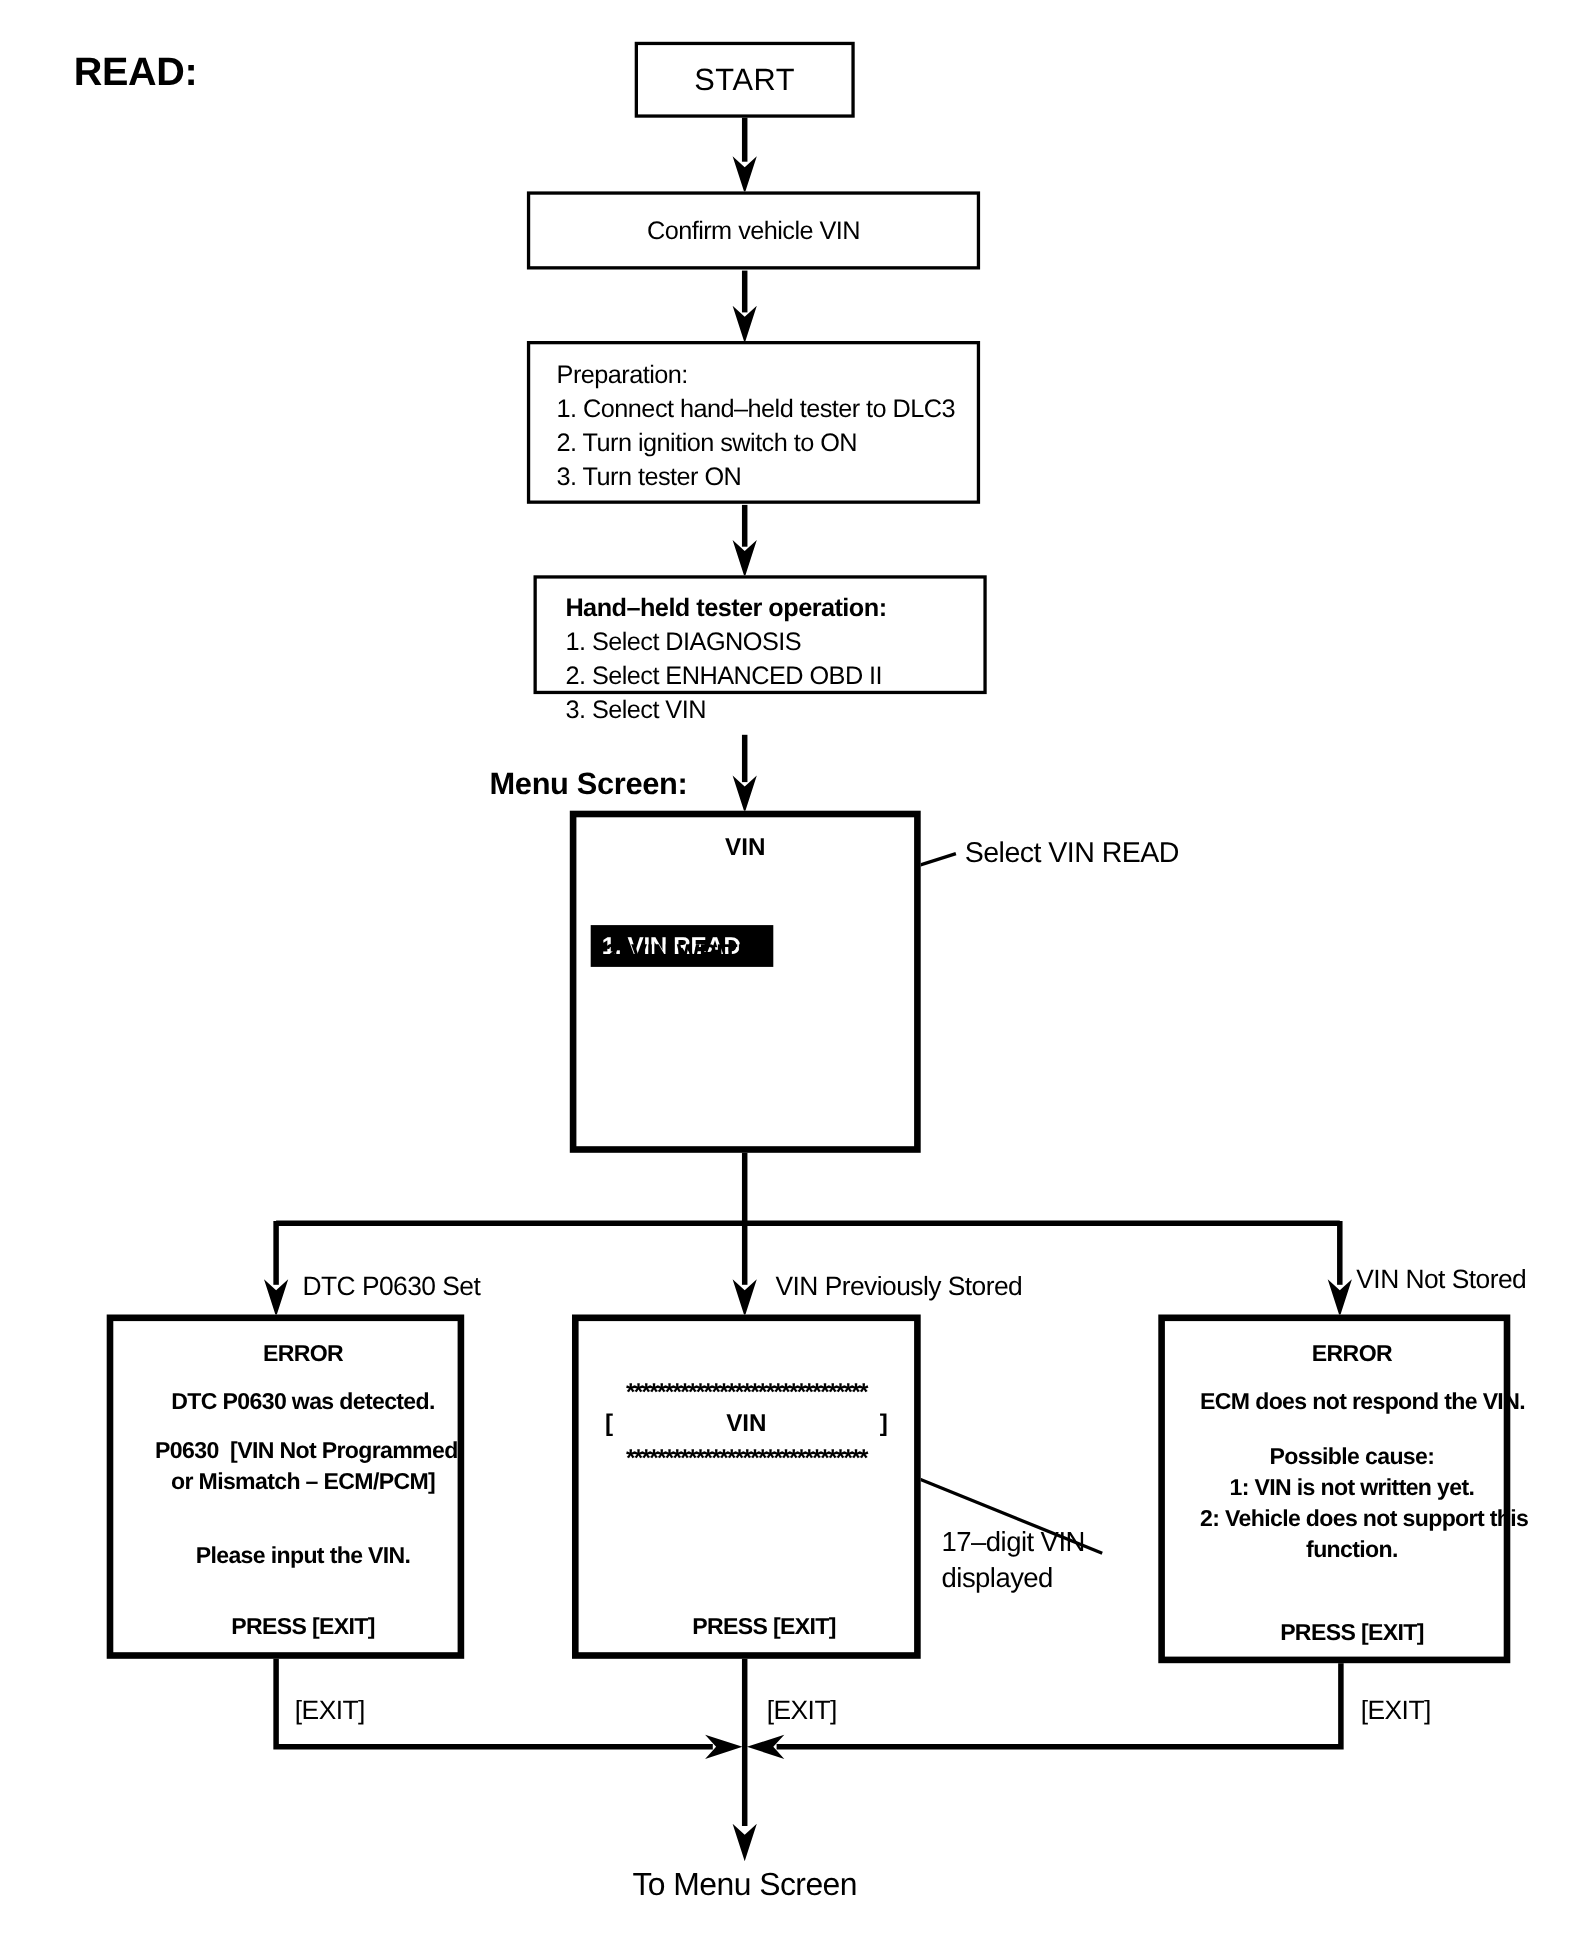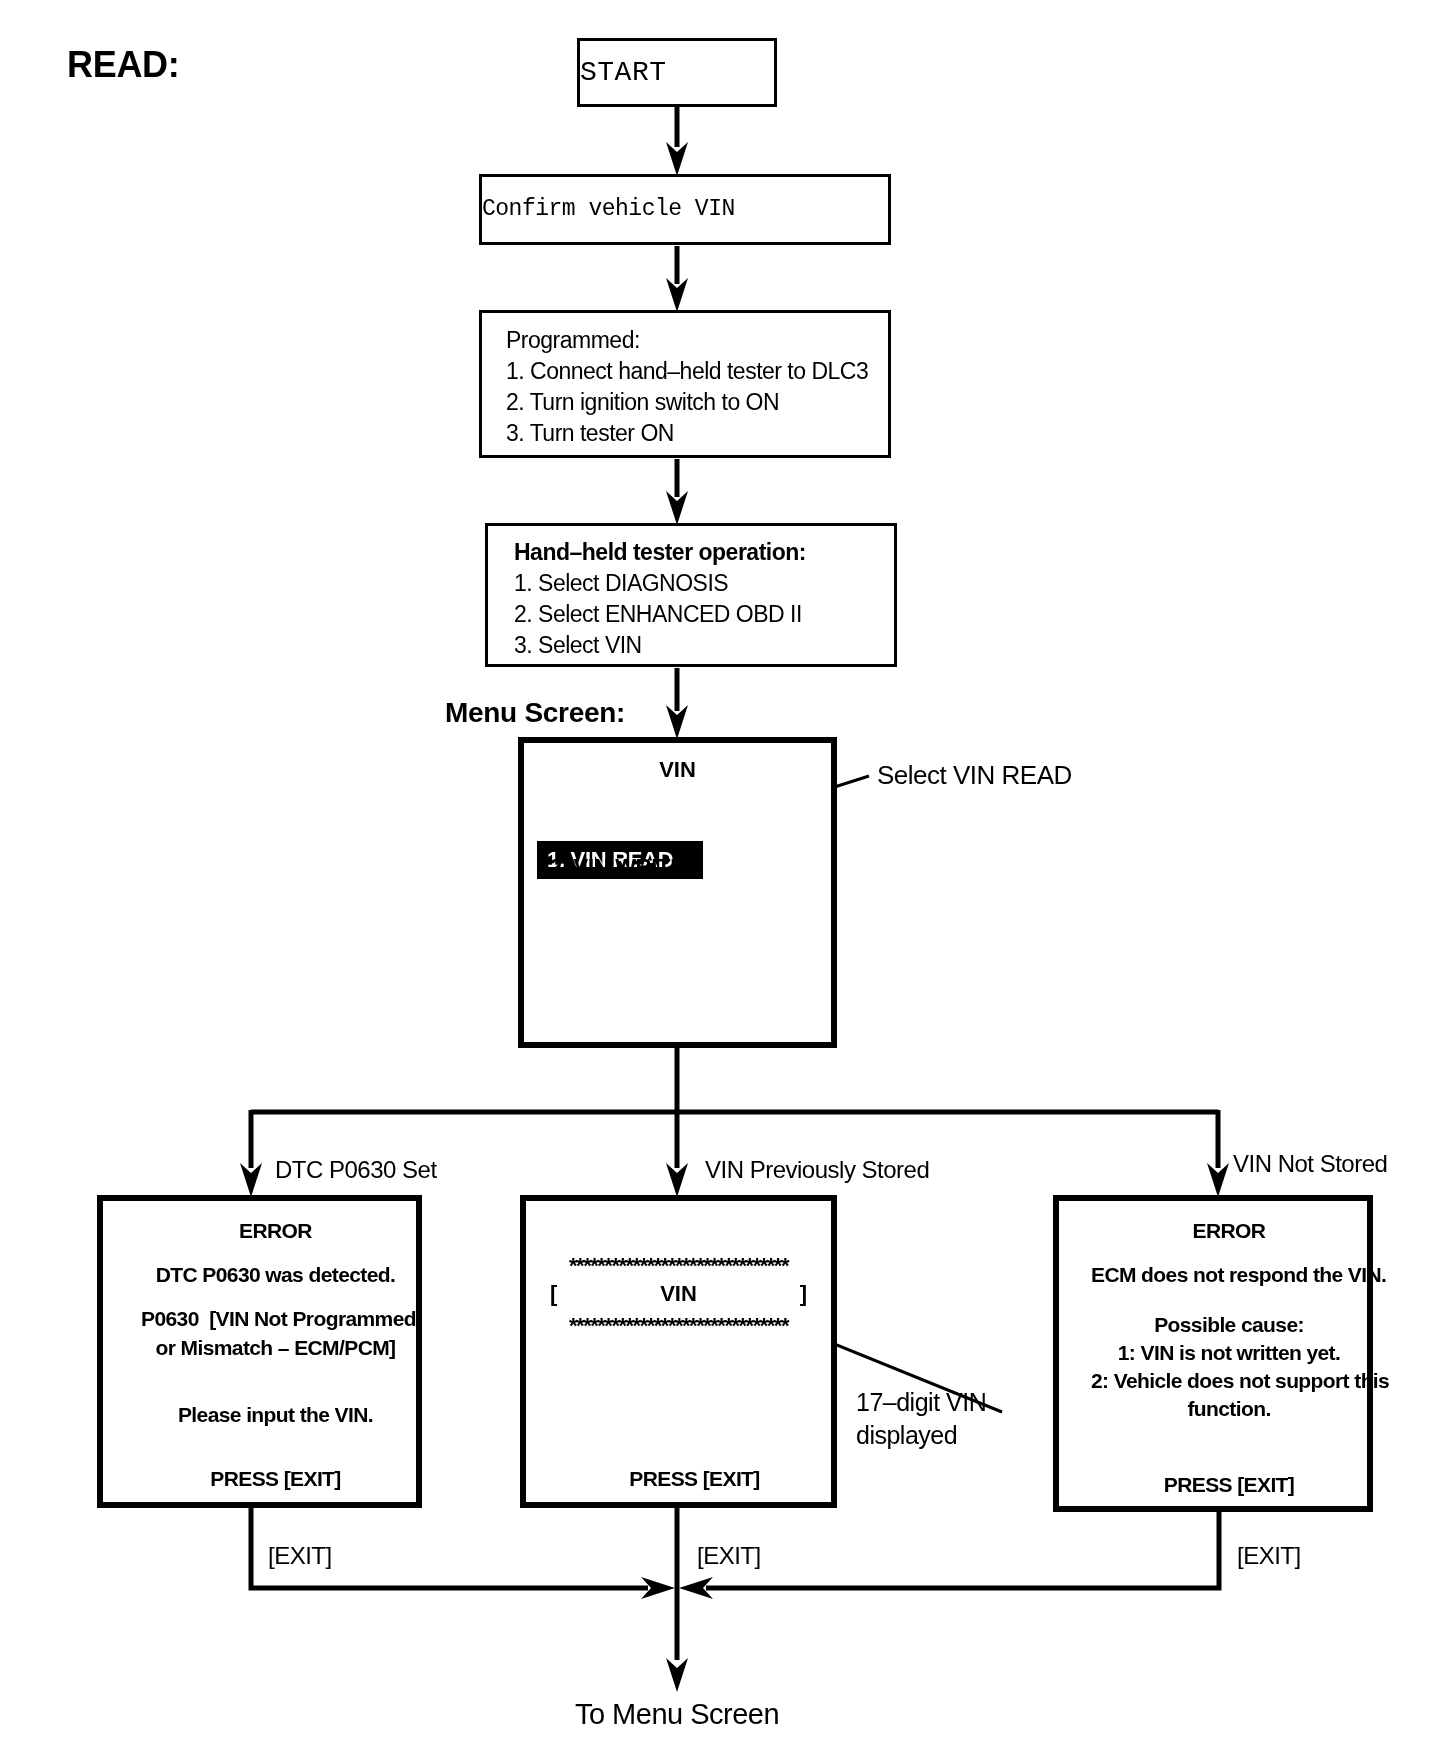--- a/index.html
+++ b/index.html
@@ -2,21 +2,21 @@
 <html><head>
 <meta charset="utf-8">
 <style>
   html,body{margin:0;padding:0;background:#fff;}
   .canvas{
     position:relative;width:1440px;height:1760px;background:#ffffff;color:#000;
     font-family:"Liberation Sans","DejaVu Sans",sans-serif;overflow:hidden;
   }
   .box{position:absolute;box-sizing:border-box;border:3px solid #000;background:#fff;}
   .screen{border-width:6px;}
-  .ctr{display:flex;align-items:center;justify-content:flex-start;font-family:Liberation Mono, monospace;}
+  .ctr{display:flex;align-items:center;justify-content:center;}
   .b{font-weight:bold;}
   .flowtext{font-size:23px;letter-spacing:-0.5px;line-height:31px;white-space:pre;}
   .line{position:absolute;left:0;right:0;text-align:center;white-space:pre;}
   .sline{font-weight:bold;font-size:21px;letter-spacing:-0.6px;padding-left:32px;}
   .lbl{position:absolute;font-size:24px;letter-spacing:-0.5px;white-space:nowrap;}
   .biglbl{position:absolute;font-weight:bold;font-size:27px;letter-spacing:-0.3px;white-space:nowrap;}
   .stars{font-weight:bold;font-size:22px;letter-spacing:-1.5px;}
   svg{position:absolute;left:0;top:0;}
 </style>
 </head>
@@ -61,27 +61,27 @@
 
   <div class="box ctr" style="left:577px;top:38px;width:200px;height:69px;">
     <span style="font-size:28px;letter-spacing:0.5px;">START</span>
   </div>
 
   <div class="box ctr" style="left:479px;top:174px;width:412px;height:71px;">
     <span class="flowtext">Confirm vehicle VIN</span>
   </div>
 
   <div class="box" style="left:479px;top:310px;width:412px;height:148px;padding:12px 0 0 24px;">
-    <div class="flowtext">Programmed:</div>
+    <div class="flowtext">Preparation:</div>
     <div class="flowtext">1. Connect hand–held tester to DLC3</div>
     <div class="flowtext">2. Turn ignition switch to ON</div>
     <div class="flowtext">3. Turn tester ON</div>
   </div>
 
-  <div class="box" style="left:485px;top:523px;width:412px;height:144px;padding:11px 0 0 26px;">
+  <div class="box" style="left:485px;top:523px;width:412px;height:108px;padding:11px 0 0 26px;">
     <div class="flowtext b">Hand–held tester operation:</div>
     <div class="flowtext">1. Select DIAGNOSIS</div>
     <div class="flowtext">2. Select ENHANCED OBD II</div>
     <div class="flowtext">3. Select VIN</div>
   </div>
 
   <div class="biglbl" style="left:445px;top:697px;font-size:28px;">Menu Screen:</div>
 
   <div class="box screen" style="left:518px;top:737px;width:319px;height:311px;">
     <div class="line b" style="top:14px;font-size:22px;">VIN</div>

